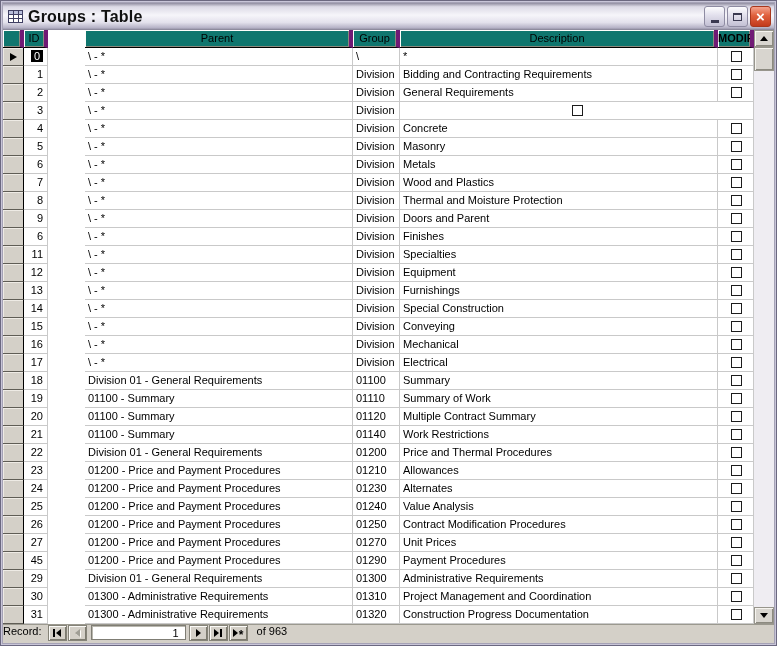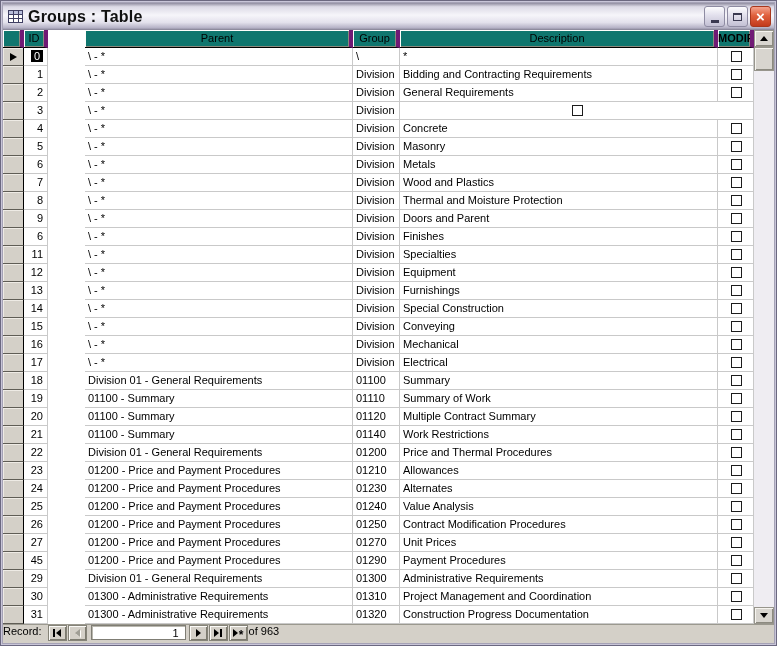--- a/index.html
+++ b/index.html
@@ -106,21 +106,21 @@
     width:95px; height:15px; background:#fff;
     border:1px solid #7f7d74; box-shadow: inset 1px 1px 0 #b9b7ae;
     text-align:right; font-size:11px; font-family:"Liberation Sans",sans-serif;
     padding:0 6px 0 2px; margin:0 3px;
   }
   .tri-r { width:0; height:0; border-top:4px solid transparent; border-bottom:4px solid transparent; border-left:5px solid #000; }
   .tri-l { width:0; height:0; border-top:4px solid transparent; border-bottom:4px solid transparent; border-right:5px solid #000; }
   .tri-l.dis { border-right-color:#a09e95; filter: drop-shadow(1px 1px 0 #fdfcf9); }
   .vbar { width:2px; height:8px; background:#000; }
   .star { font-size:12px; font-weight:bold; line-height:8px; margin-top:4px; }
-  .nav-of { }
+  .nav-of { margin-left:8px; }
 </style>
 </head>
 <body>
 
 <div class="window">
 
   <div class="titlebar">
     <svg class="title-icon" viewBox="0 0 15 13" width="15" height="13">
       <rect x="0.5" y="0.5" width="14" height="12" fill="#ffffff" stroke="#3f3f63"></rect>
       <rect x="1" y="1" width="13" height="3" fill="#b9bedb"></rect>

